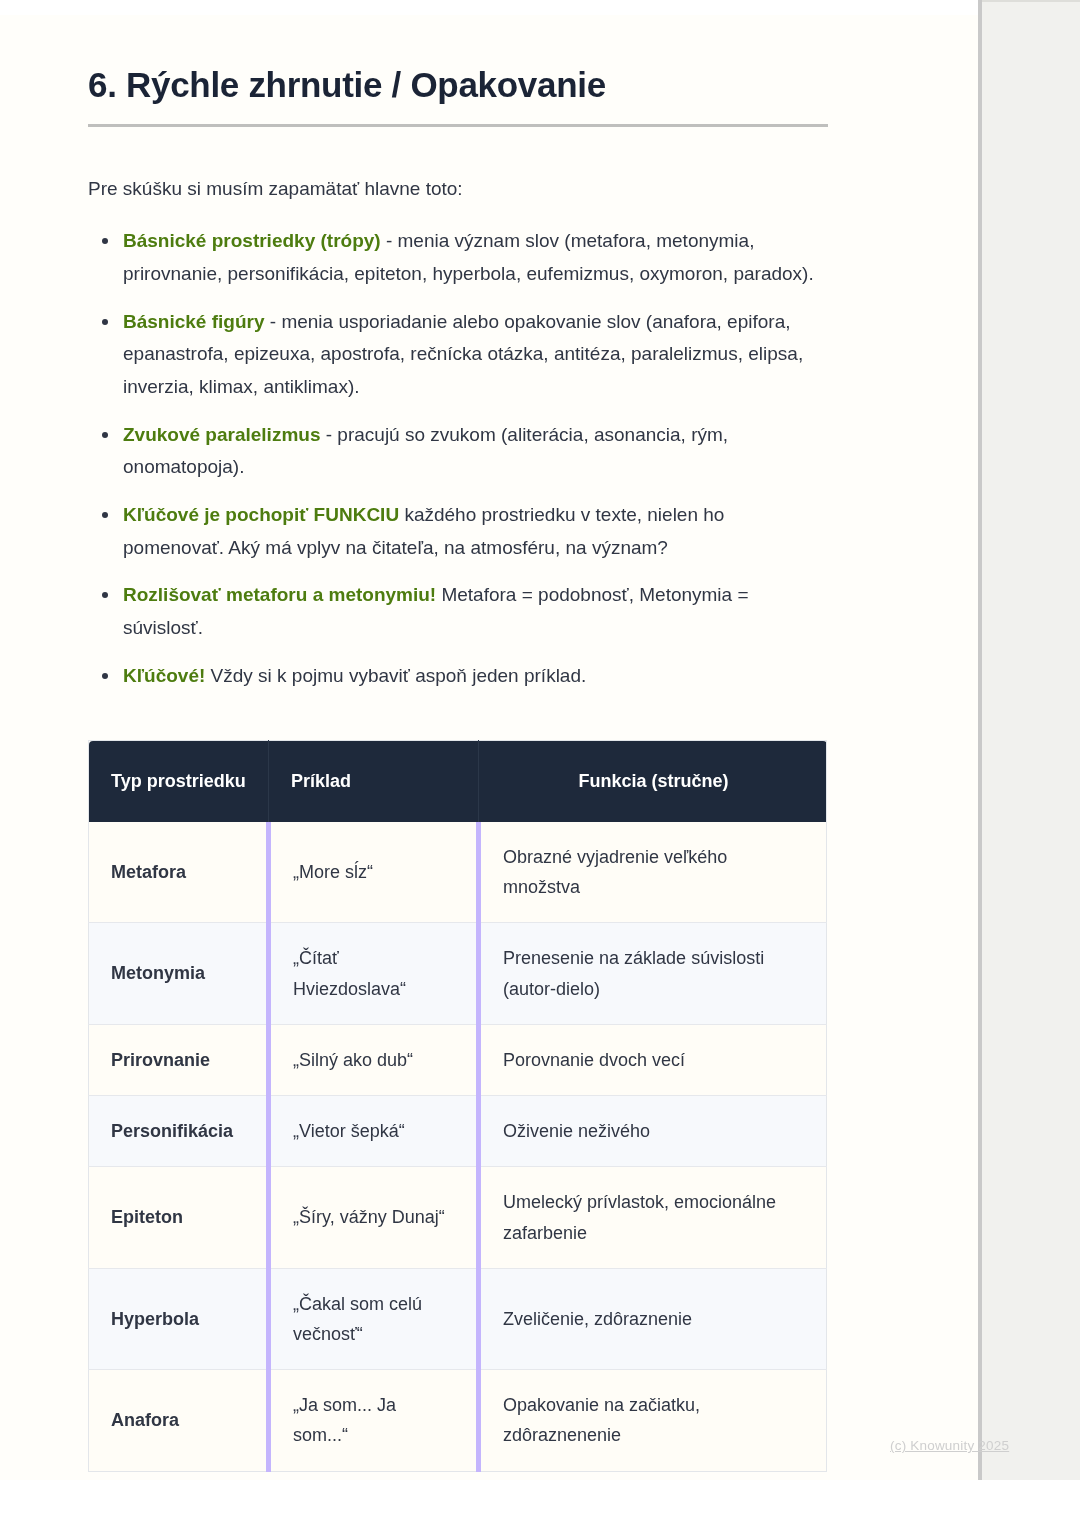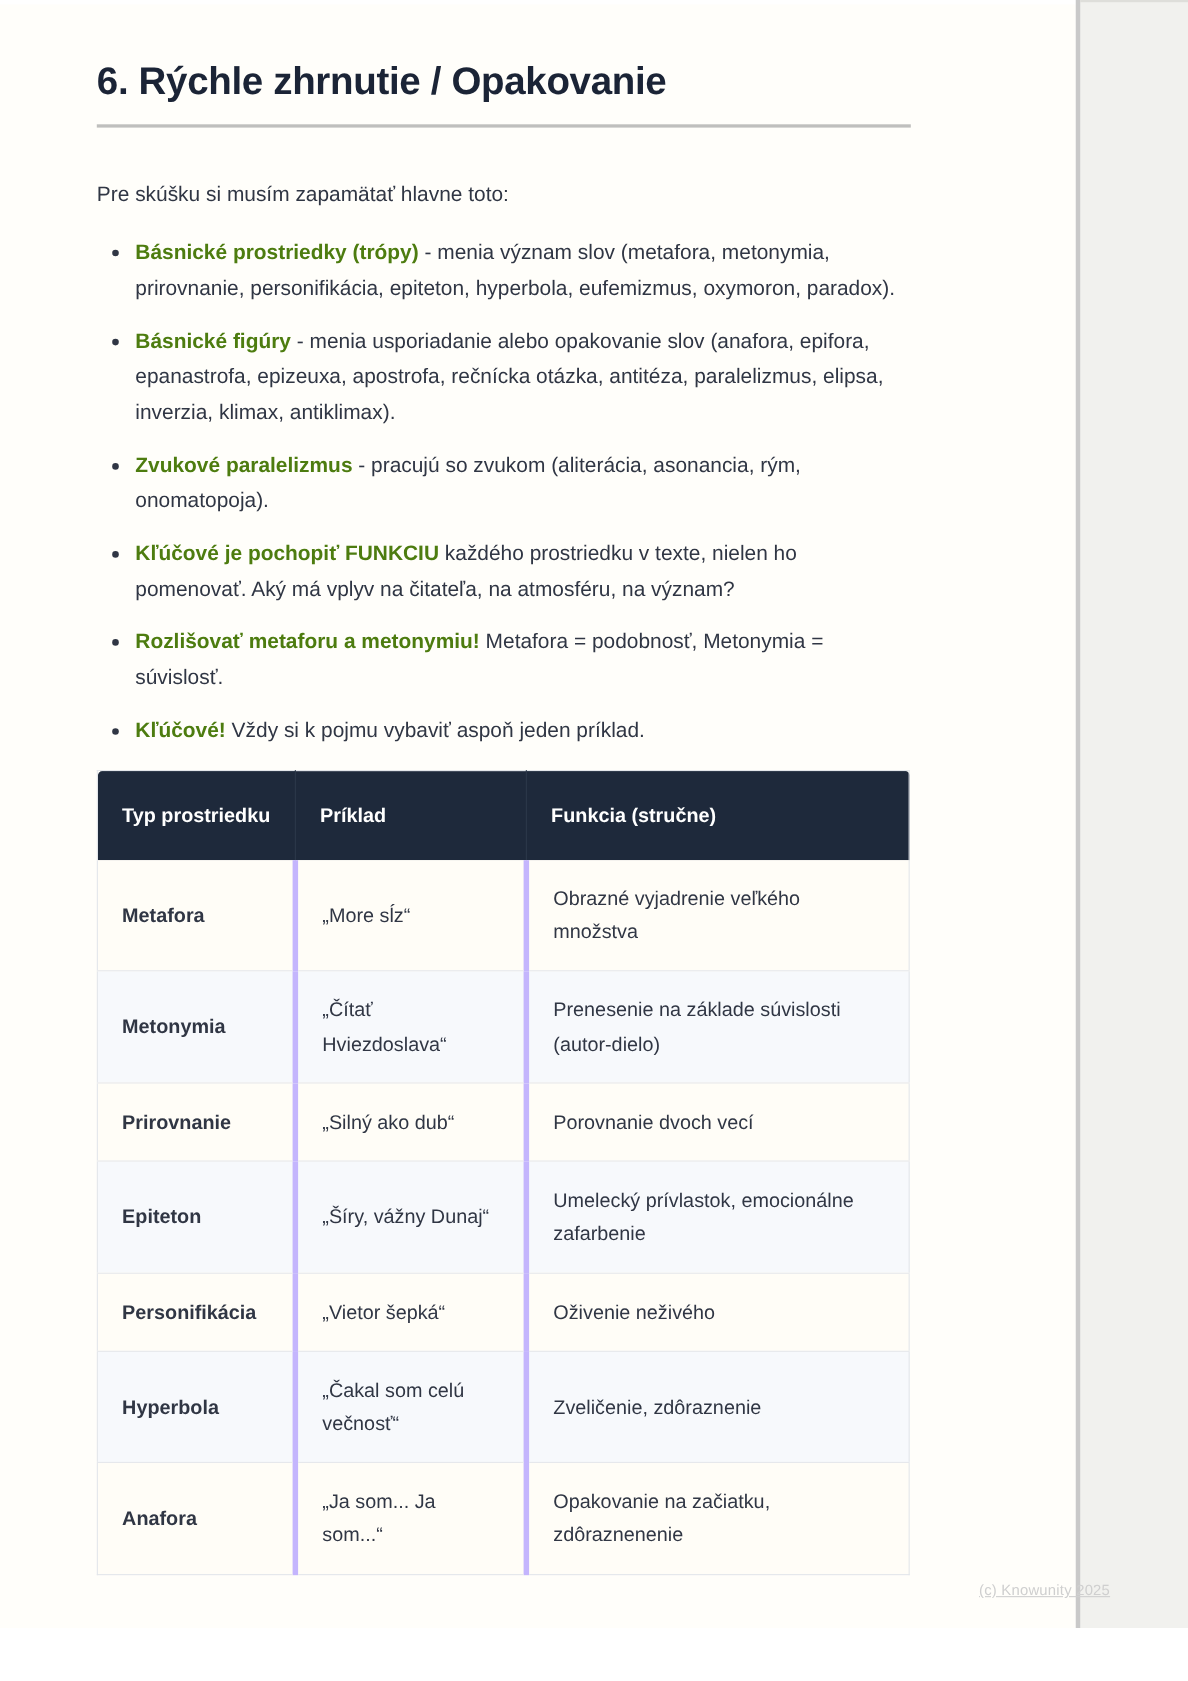--- a/index.html
+++ b/index.html
@@ -13,21 +13,21 @@
     position: relative;
     overflow: hidden;
     font-family: "Liberation Sans", sans-serif;
     -webkit-font-smoothing: antialiased;
   }
 
   
   #page-sheet {
     position: absolute;
     left: 0;
-    top: 4px;
+    top: 15px;
     width: 978px;
     height: 1480px;
     background: #fffefa;
     box-sizing: border-box;
     overflow: hidden;
   }
 
   
   #right-gutter {
     position: absolute;
@@ -112,41 +112,41 @@
     border-radius: 50%;
     background: #303644;
   }
   .li-strong {
     font-weight: 700;
     color: #4d7c0f;
   }
 
   
   table.terms-table {
-    margin-top: 19px;
+    margin-top: 48px;
     border-collapse: collapse;
     width: 738px;
     table-layout: fixed;
     border: 1px solid #e3e6ea;
   }
   table.terms-table thead th {
     background: #1e293b;
     color: #ffffff;
     font-size: 18px;
     font-weight: 700;
     text-align: left;
     vertical-align: middle;
     padding: 27px 20px 27px 22px;
     line-height: 1.48;
     border-right: 1px solid #2b3749;
     border-bottom: none;
   }
   table.terms-table thead th:last-child { border-right: none; }
   table.terms-table thead th:first-child { border-top-left-radius: 4px; }
-  table.terms-table thead th:last-child  { border-top-right-radius: 4px; }
+  table.terms-table thead th:last-child  { border-top-right-radius: 4px; text-align: center; }
 
   table.terms-table td {
     font-size: 18px;
     color: #303644;
     vertical-align: middle;
     padding: 20px 20px 20px 22px;
     line-height: 1.68;
     border-right: 5px solid #c4b5fd;
     border-bottom: 1px solid #e6e8ec;
   }
@@ -233,30 +233,30 @@
           <td class="col-type">Metonymia</td>
           <td class="col-example">„Čítať Hviezdoslava“</td>
           <td class="col-function">Prenesenie na základe súvislosti (autor-dielo)</td>
         </tr>
         <tr>
           <td class="col-type">Prirovnanie</td>
           <td class="col-example">„Silný ako dub“</td>
           <td class="col-function">Porovnanie dvoch vecí</td>
         </tr>
         <tr>
+          <td class="col-type">Personifikácia</td>
+          <td class="col-example">„Vietor šepká“</td>
+          <td class="col-function">Oživenie neživého</td>
+        </tr>
+        <tr>
           <td class="col-type">Epiteton</td>
           <td class="col-example">„Šíry, vážny Dunaj“</td>
           <td class="col-function">Umelecký prívlastok, emocionálne zafarbenie</td>
         </tr>
         <tr>
-          <td class="col-type">Personifikácia</td>
-          <td class="col-example">„Vietor šepká“</td>
-          <td class="col-function">Oživenie neživého</td>
-        </tr>
-        <tr>
           <td class="col-type">Hyperbola</td>
           <td class="col-example">„Čakal som celú večnosť“</td>
           <td class="col-function">Zveličenie, zdôraznenie</td>
         </tr>
         <tr>
           <td class="col-type">Anafora</td>
           <td class="col-example">„Ja som... Ja som...“</td>
           <td class="col-function">Opakovanie na začiatku, zdôraznenenie</td>
         </tr>
       </tbody>

